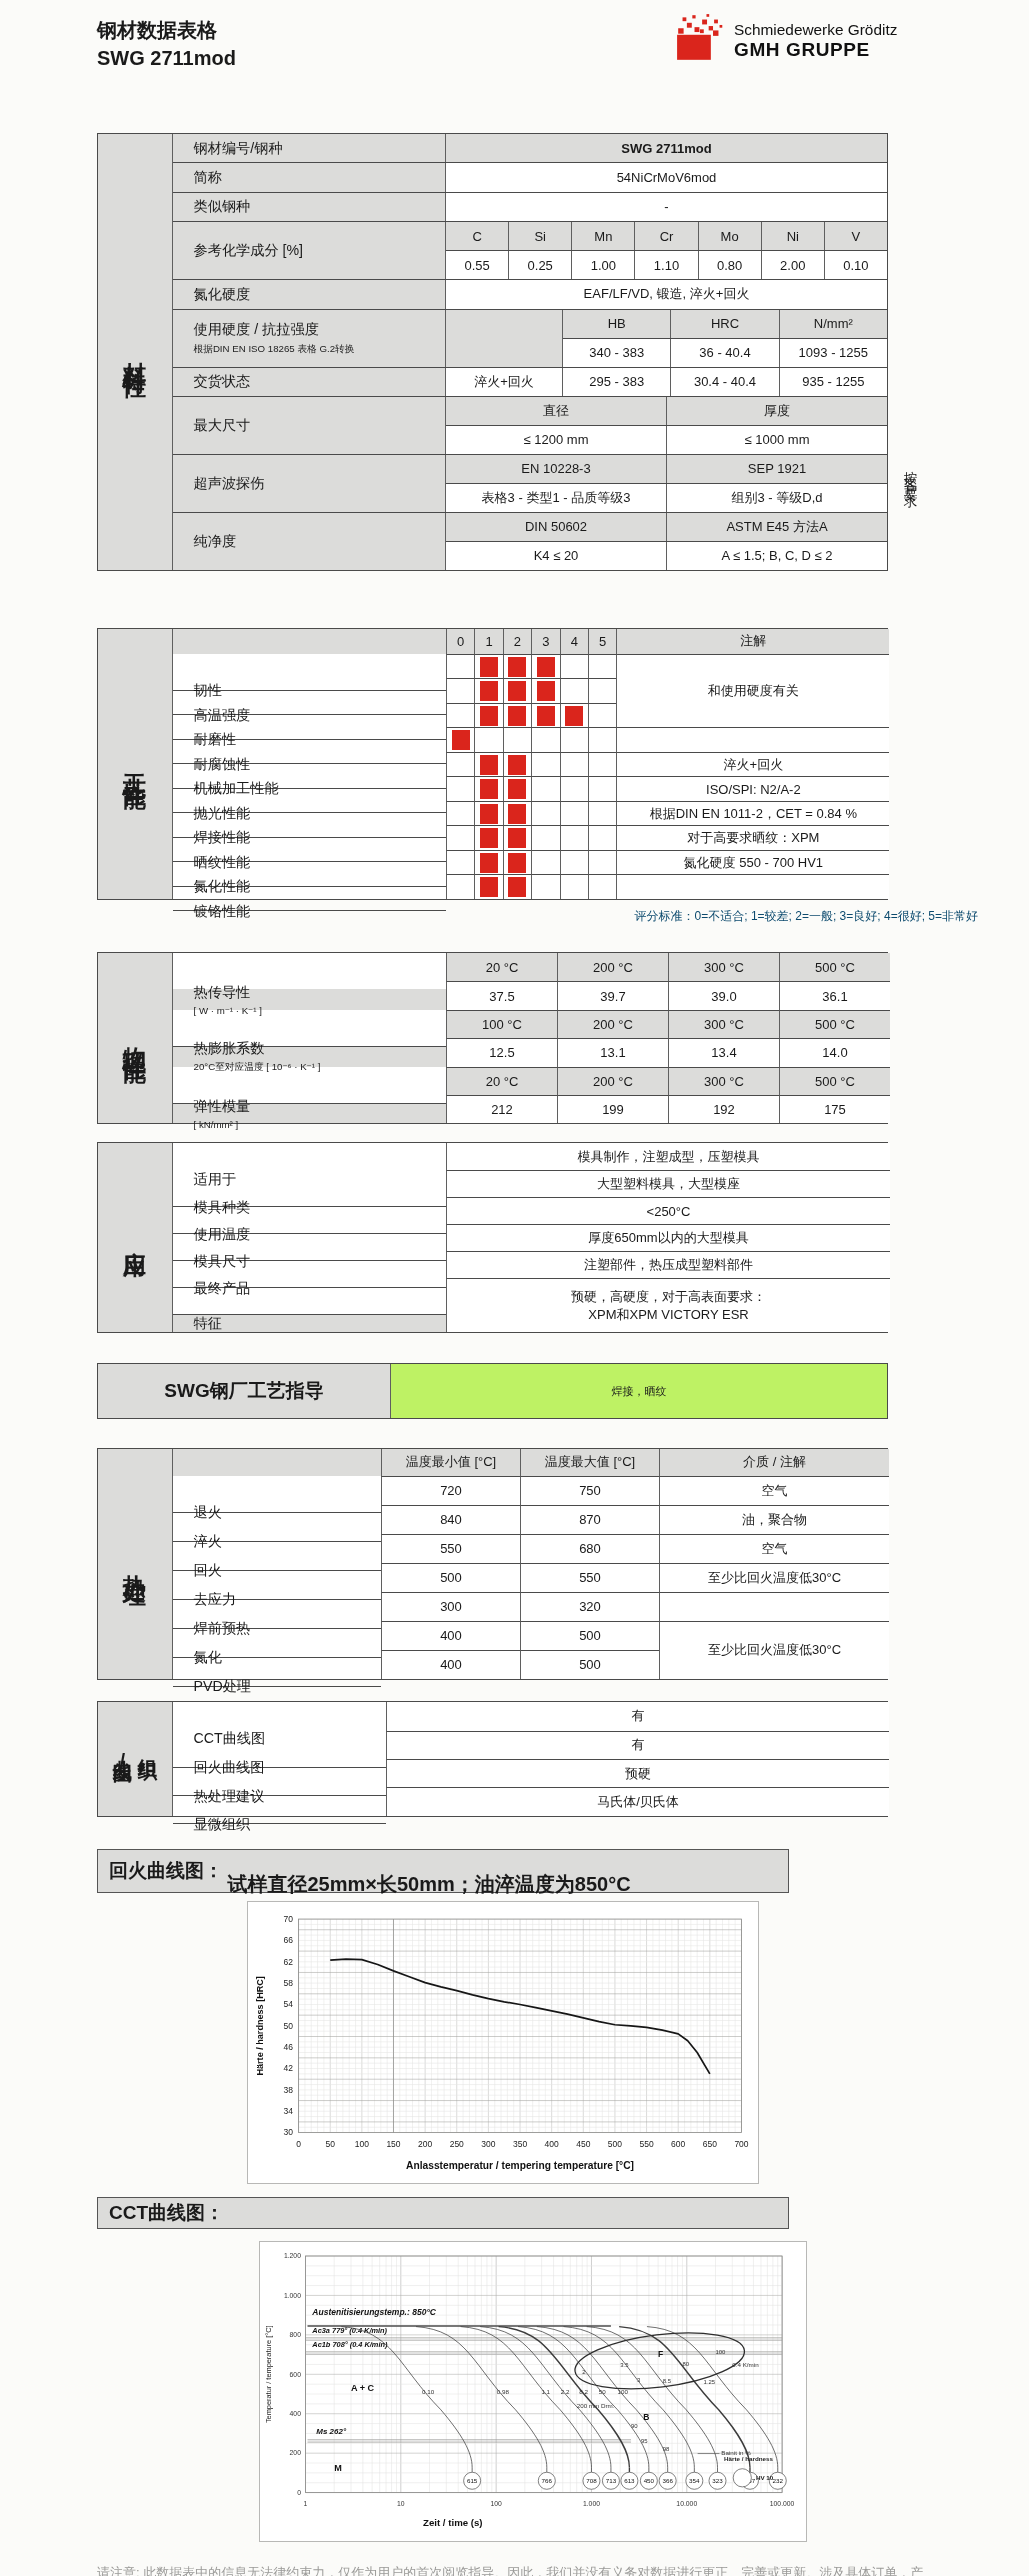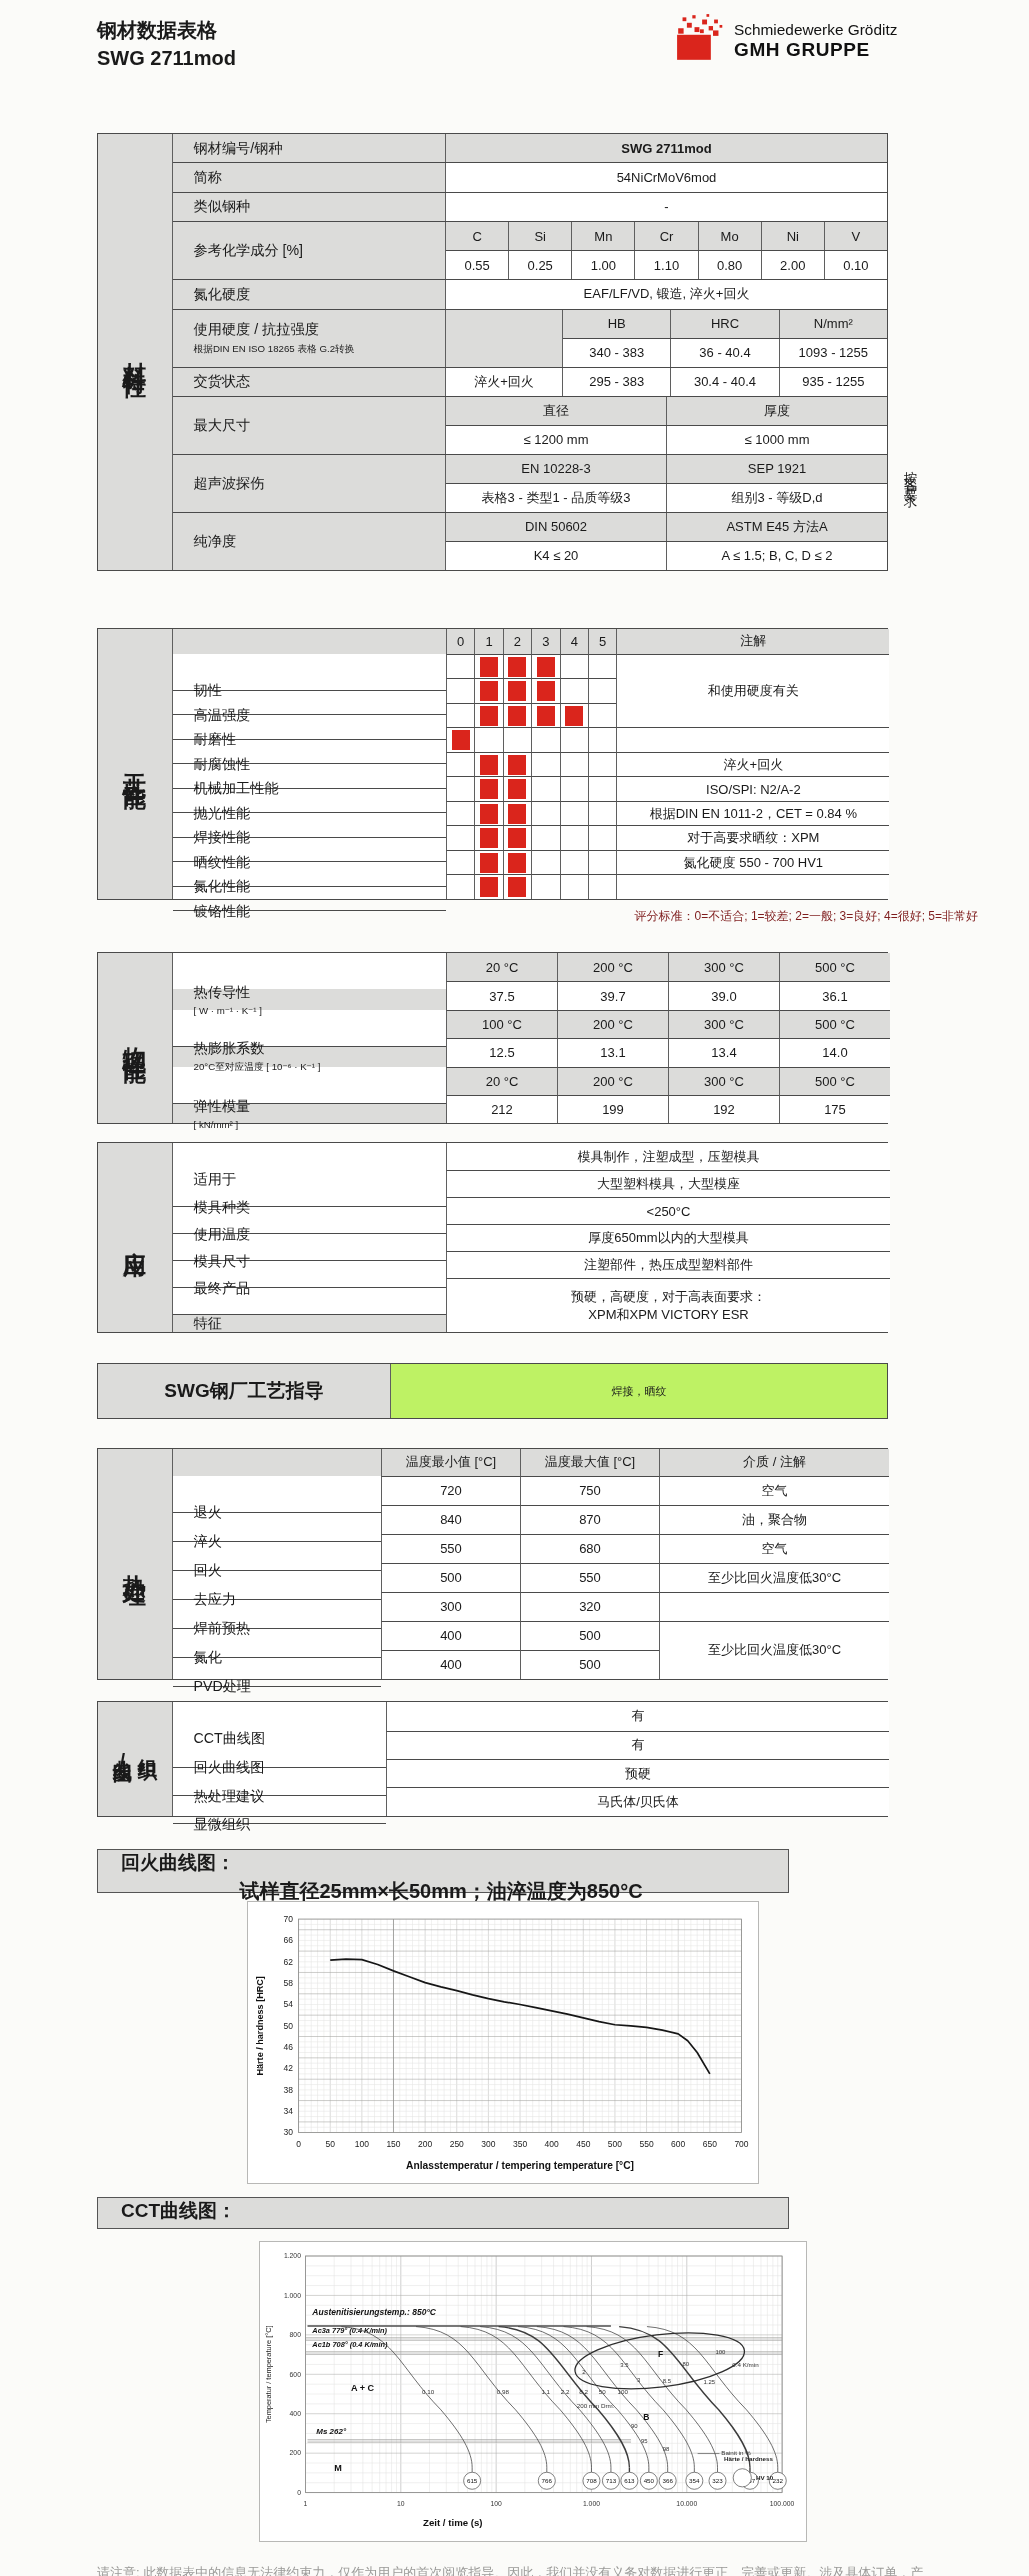--- a/index.html
+++ b/index.html
@@ -55,29 +55,29 @@
   .grid > div.fc{border-left:none;}
   .grid > div.nt{border-top:none;}
   .grid > div.lft{justify-content:flex-start;padding-left:20.5px;text-align:left;font-size:14.2px;margin-top:36px;}
   .perfgrid{grid-template-columns:273px repeat(6,28.4px) 273px;grid-template-rows:25px repeat(10,24.5px);flex:1;}
   .rate-cell.on::after{content:"";display:block;width:18px;height:20px;background:var(--red,#da251c);}
   .physgrid{grid-template-columns:273px repeat(4,111px);grid-template-rows:repeat(6,28.4px);flex:1;}
   .appgrid{grid-template-columns:273px 444px;grid-template-rows:repeat(5,27px) 54px;flex:1;}
   .heatgrid{grid-template-columns:208px 139px 139px 230px;grid-template-rows:27px repeat(7,29px);flex:1;}
   .curvegrid{grid-template-columns:213px 503px;grid-template-rows:repeat(4,28.4px);flex:1;}
   .pre{white-space:pre-line;}
-  .footnote{margin:8px 0 0 97px;width:881px;text-align:right;font-size:12px;color:#7f1d1d;}
+  .footnote{margin:8px 0 0 97px;width:881px;text-align:right;font-size:12px;color:#0c4a6e;}
   
   .guidance{display:flex;border:1.1px solid #4a4a4a;width:791px;box-sizing:border-box;height:56px;background:#bef264;}
   .guidance .gl{width:292px;min-width:292px;background:#dcdcda;border-right:0.6px solid #5f5f5f;
                 display:flex;align-items:center;justify-content:center;font-size:19px;font-weight:bold;}
   .guidance .gv{flex:1;display:flex;align-items:center;justify-content:center;font-size:11px;}
   
   .band{margin-left:97px;width:692px;box-sizing:border-box;border:1.1px solid #555;background:#dcdcda;
-        display:flex;padding-left:23px;}
+        display:flex;align-items:center;padding-left:11px;}
   .band .bt{font-size:19px;font-weight:bold;}
   .band .bs{font-size:20px;font-weight:bold;margin-left:4.5px;margin-top:28px;}
   
   .chartbox{background:#fff;border:0.6px solid #b8b8b6;box-sizing:border-box;}
   .box1{width:512px;margin-left:247px;padding:8px 0 3.4px 0;}
   .box2{width:548px;margin-left:259px;padding:5.7px 0 2.3px 0;}
   
   .pagefoot{margin-left:97px;width:830px;font-size:13px;color:#9a9a98;line-height:21px;}
   svg text{font-family:"Liberation Sans","DejaVu Sans",sans-serif;}
 </style>

